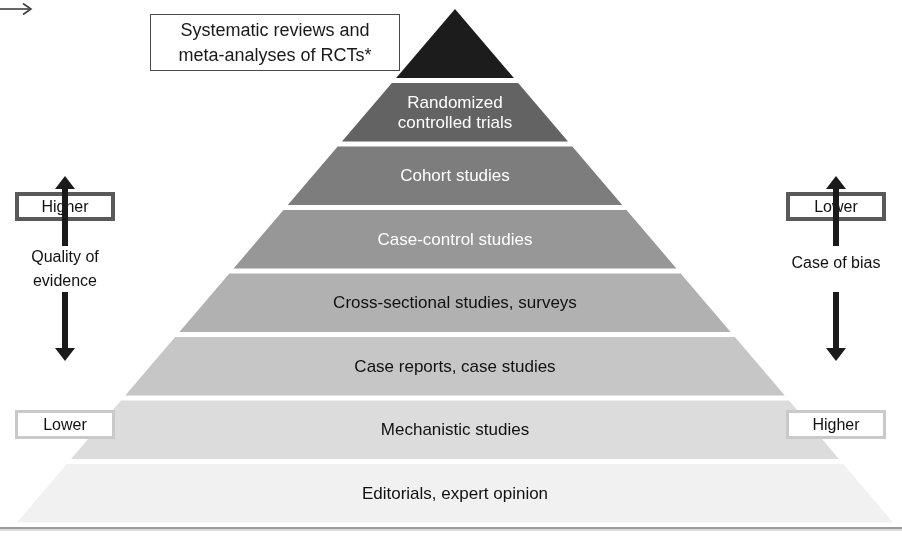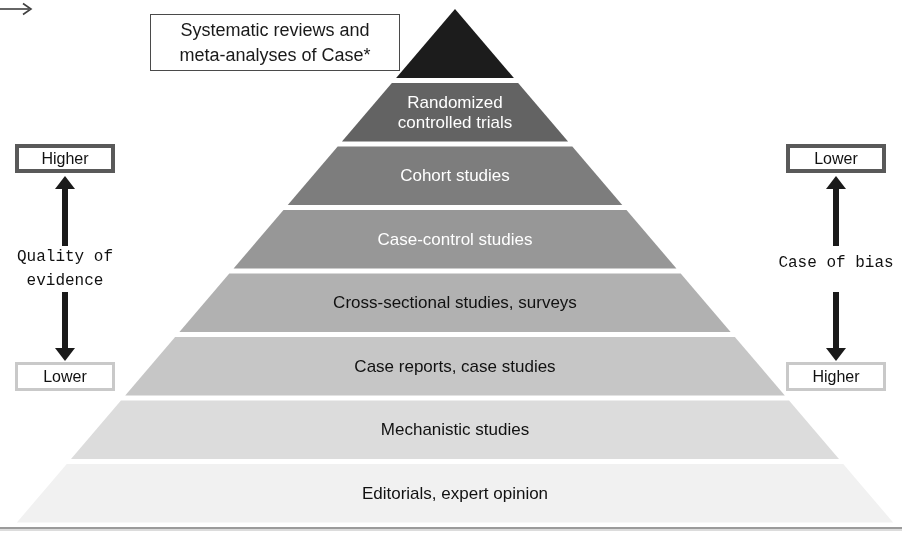--- a/index.html
+++ b/index.html
@@ -11,34 +11,34 @@
   .lvl-text{font-family:"Liberation Sans",sans-serif;font-size:17px;}
   .callout{
     position:absolute;left:150px;top:14px;width:250px;height:57px;box-sizing:border-box;
     border:1.5px solid #4a4a4a;background:#ffffff;
     display:flex;flex-direction:column;justify-content:center;
     font-size:18px;line-height:25px;color:#1a1a1a;text-align:center;
   }
   .callout-arrow{position:absolute;left:398px;top:29px;}
   .scale-box{
     position:absolute;width:100px;height:29px;box-sizing:border-box;background:#ffffff;
-    display:flex;align-items:center;justify-content:center;font-size:16px;color:#111111;
+    display:flex;align-items:center;justify-content:center;font-size:16px;color:#111111;margin-top:48px;
   }
   .box-dark{border:4px solid #595959;}
   .box-light{border:3px solid #c9c9c9;}
   .v-arrow{position:absolute;width:20px;}
   .v-arrow .shaft{position:absolute;left:7px;width:6px;background:#1a1a1a;}
   .v-arrow .head{position:absolute;left:0;width:0;height:0;
     border-left:10px solid transparent;border-right:10px solid transparent;}
   .v-arrow.up .head{top:0;border-bottom:13px solid #1a1a1a;}
   .v-arrow.up .shaft{top:11px;bottom:0;}
   .v-arrow.down .head{bottom:0;border-top:13px solid #1a1a1a;}
   .v-arrow.down .shaft{top:0;bottom:11px;}
   .scale-label{
-    position:absolute;text-align:center;font-size:16px;line-height:24px;color:#111111;font-family:Liberation Mono, monospace;
+    position:absolute;text-align:center;font-size:16px;line-height:24px;color:#111111;
   }
   .scale-label.left{left:5px;top:245px;width:120px;}
   .scale-label.right{left:776px;top:251px;width:120px;}
   .baseline{position:absolute;left:0;top:527px;width:902px;height:2px;background:#9b9b9b;}
   .baseline-shadow{position:absolute;left:0;top:529px;width:902px;height:2px;background:#dcdcdc;}
 </style>
 </head>
 <body>
 
 <div class="canvas">
@@ -56,21 +56,21 @@
       <polygon points="175.11760000000004,337 734.8824,337 784.80045,395.5 125.19955000000004,395.5" fill="#c6c6c6"></polygon>
       <text x="455" text-anchor="middle" fill="#111111" class="lvl-text" y="366.25" dominant-baseline="central">Case reports, case studies</text>
       <polygon points="120.93305000000004,400.5 789.0669499999999,400.5 838.9849999999999,459 71.01500000000004,459" fill="#dcdcdc"></polygon>
       <text x="455" text-anchor="middle" fill="#111111" class="lvl-text" y="429.75" dominant-baseline="central">Mechanistic studies</text>
       <polygon points="66.74850000000004,464 843.2515,464 893.16955,522.5 16.83045000000004,522.5" fill="#f1f1f1"></polygon>
       <text x="455" text-anchor="middle" fill="#111111" class="lvl-text" y="493.25" dominant-baseline="central">Editorials, expert opinion</text>
     </svg>
 
   <div class="callout">
     <div>Systematic reviews and</div>
-    <div>meta-analyses of Case*</div>
+    <div>meta-analyses of RCTs*</div>
   </div>
   <svg class="callout-arrow" width="36" height="18">
     <line x1="0" y1="9" x2="29" y2="9" stroke="#404040" stroke-width="1.6"></line>
     <polyline points="23,3.5 31,9 23,14.5" fill="none" stroke="#404040" stroke-width="1.6"></polyline>
   </svg>
 
   <div class="scale-box box-dark" style="left:15px;top:144px;">
     <span>Higher</span>
   </div>
   <div class="v-arrow up" style="left:55px;top:176px;height:70px;">

